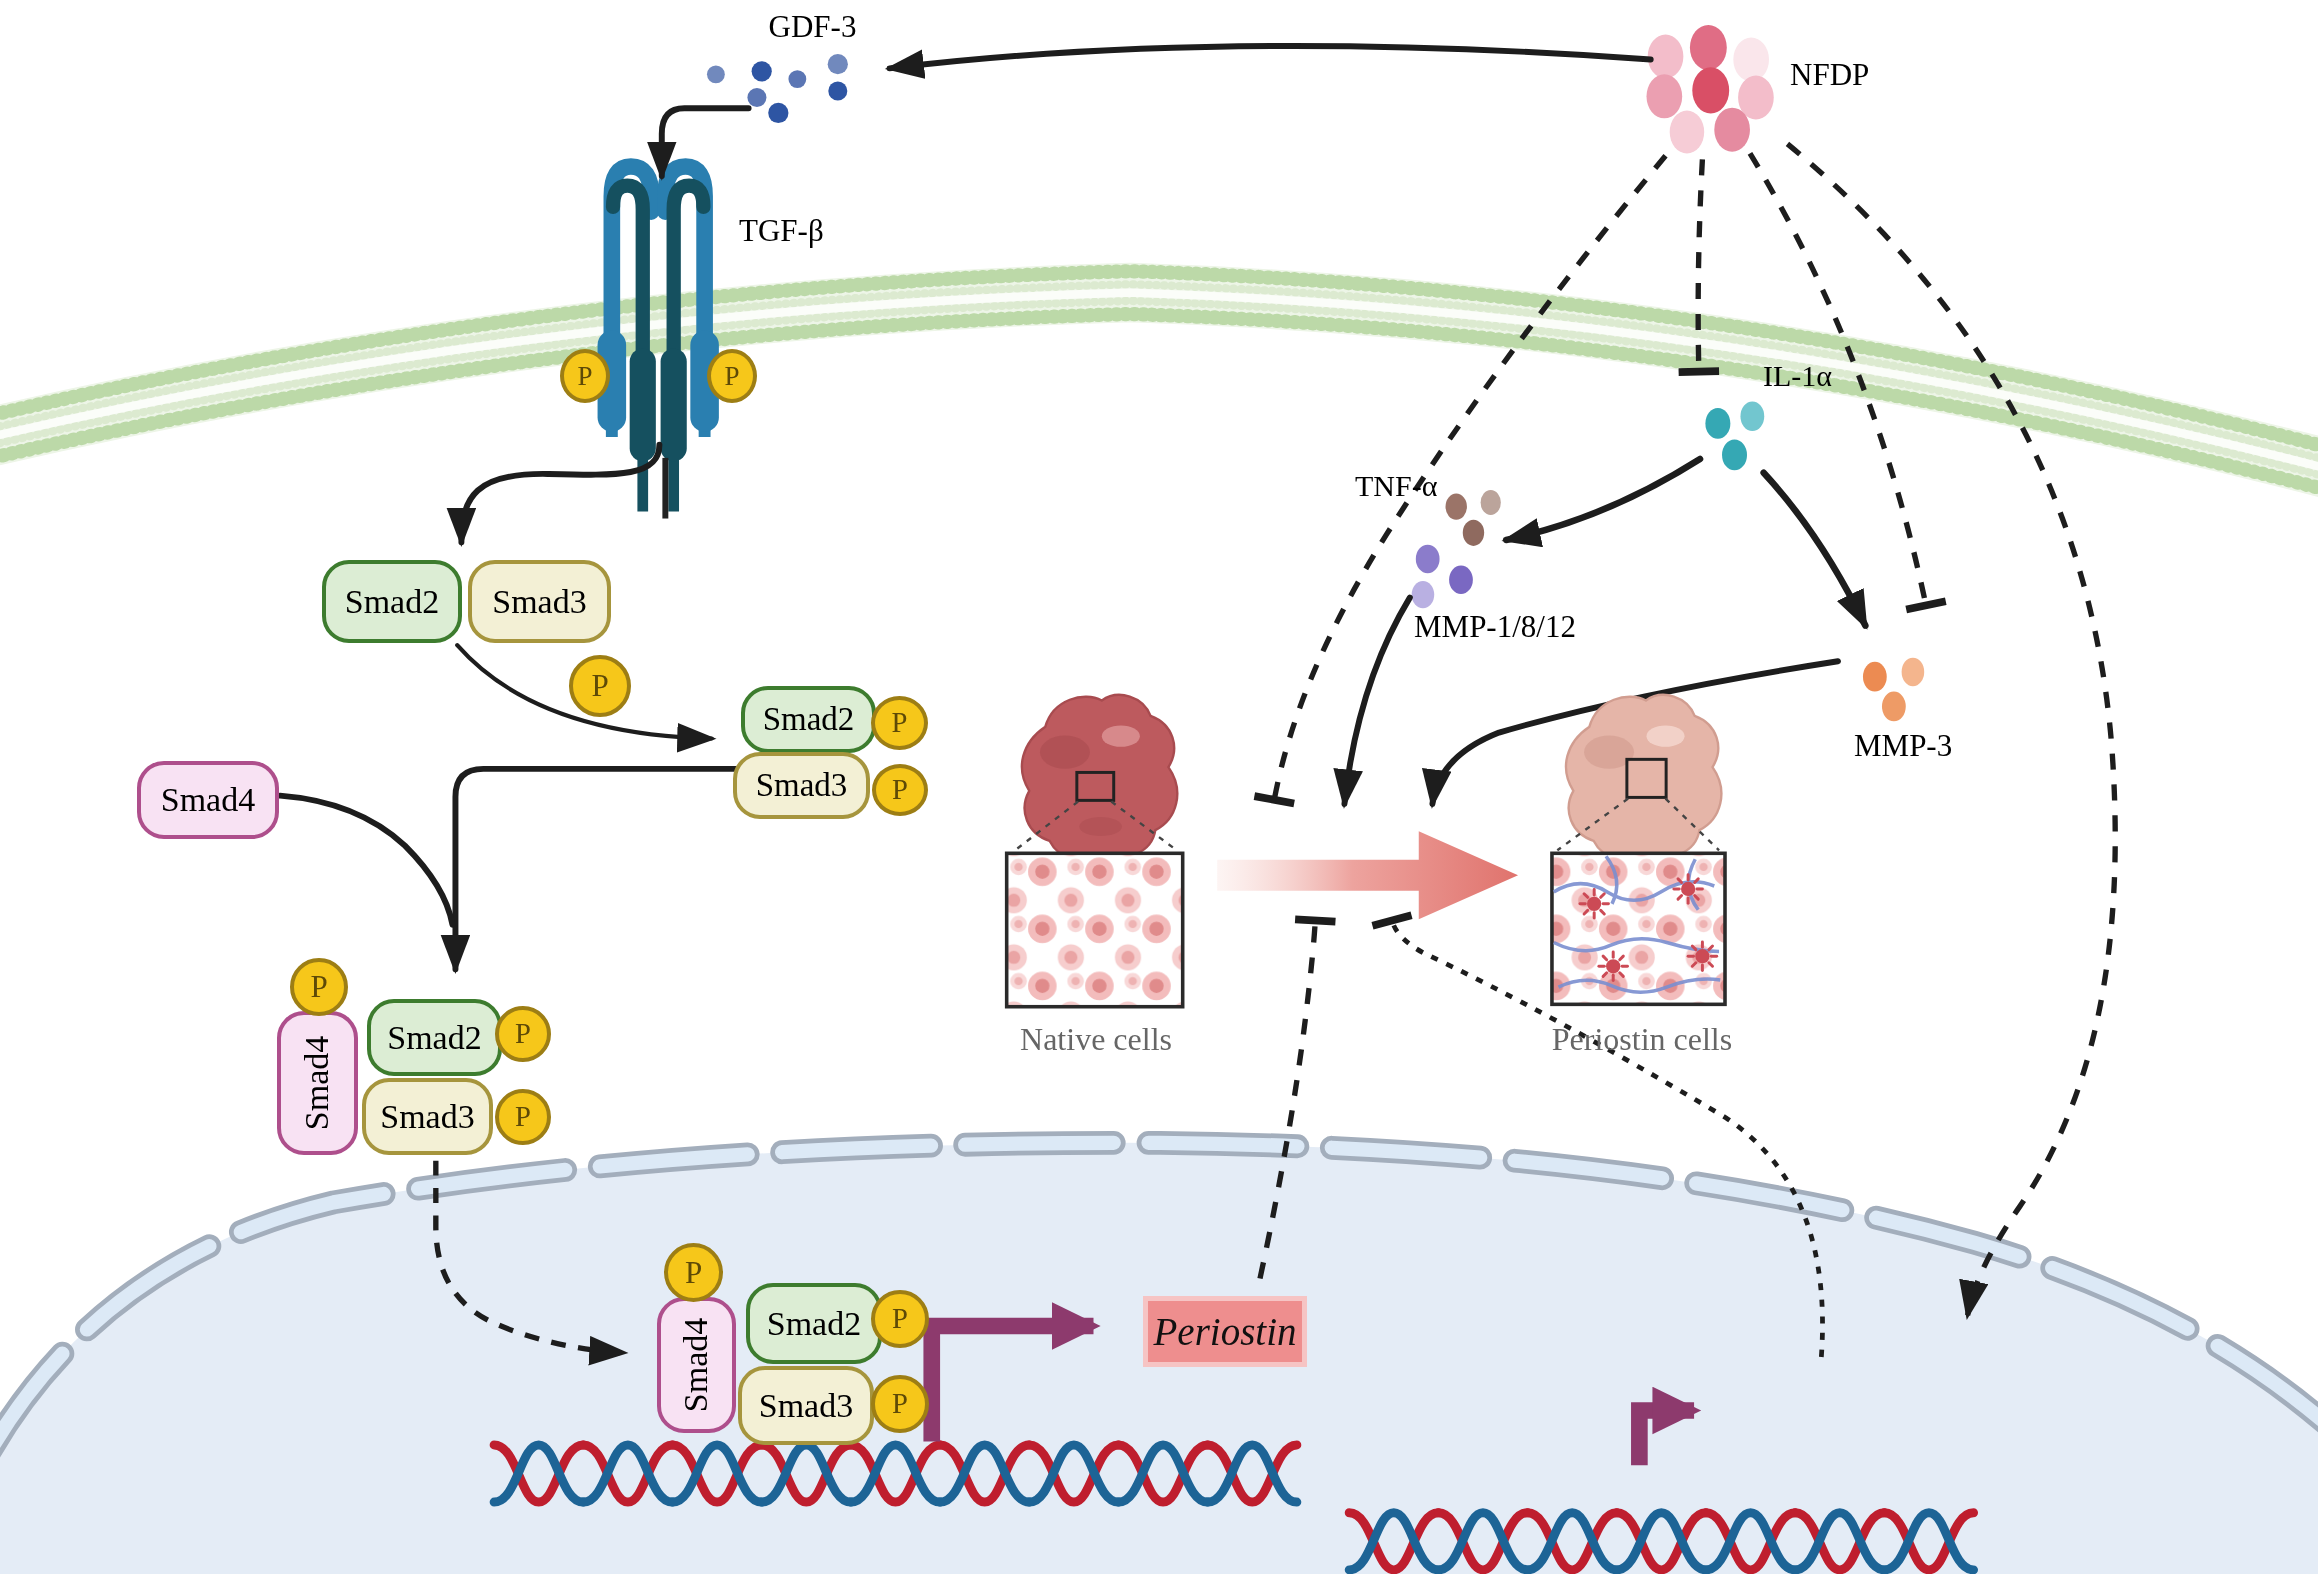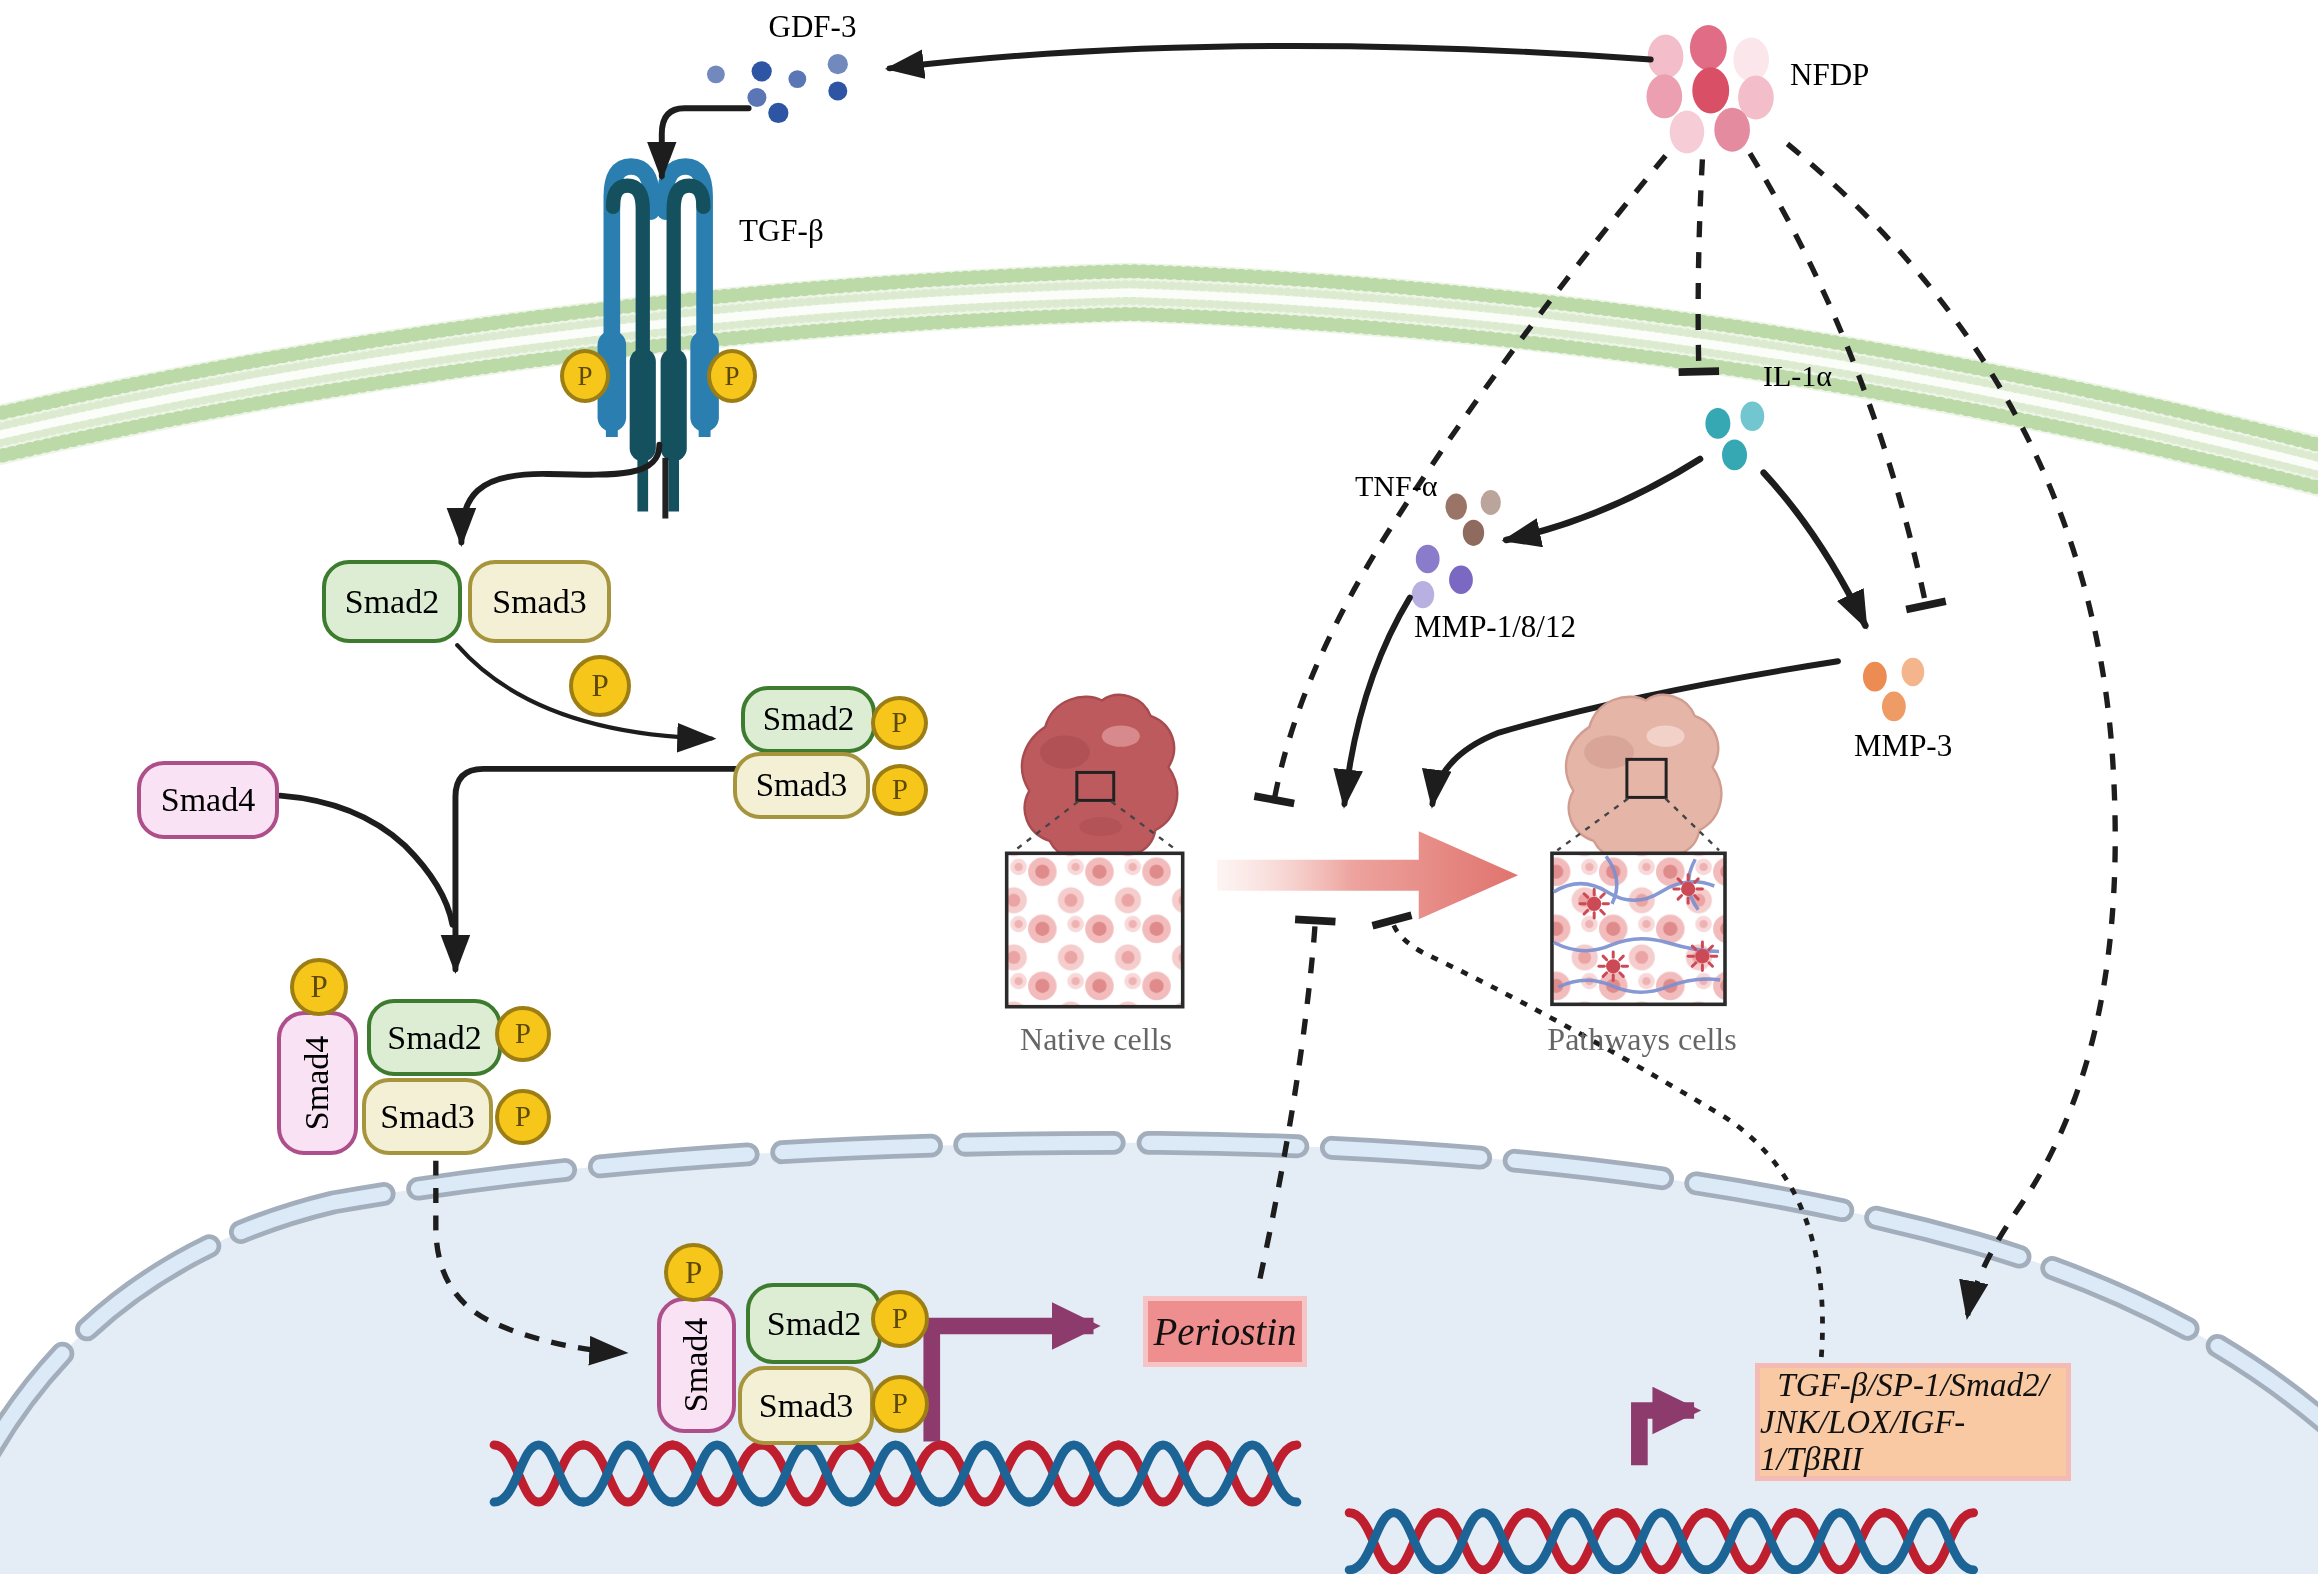--- a/index.html
+++ b/index.html
@@ -240,21 +240,21 @@
 
 <div class="lbl center" style="left:738px;top:10.7px;width:149px;font-size:31px;">GDF-3</div>
 <div class="lbl" style="left:739px;top:215px;font-size:31px;">TGF-β</div>
 <div class="lbl" style="left:1790px;top:59px;font-size:31px;">NFDP</div>
 <div class="lbl" style="left:1763px;top:360px;font-size:30px;">IL-1α</div>
 <div class="lbl" style="left:1355px;top:440px;font-size:30px;margin-top:30px;">TNF-α</div>
 <div class="lbl" style="left:1414px;top:611px;font-size:31px;">MMP-1/8/12</div>
 <div class="lbl" style="left:1854px;top:730px;font-size:31px;">MMP-3</div>
 
 <div class="lbl celllbl center" style="left:995px;top:1023px;width:202px;">Native cells</div>
-<div class="lbl celllbl center" style="left:1511px;top:1023px;width:262px;">Pathways cells</div>
+<div class="lbl celllbl center" style="left:1511px;top:1023px;width:262px;">Periostin cells</div>
 
 <div class="pill smad2" style="left:314px;top:560px;width:140px;height:83px;">Smad2</div>
 <div class="pill smad3" style="left:468px;top:560px;width:143px;height:83px;">Smad3</div>
 <div class="pbadge" style="left:569px;top:655px;width:62px;height:62px;">P</div>
 
 <div class="pill smad2" style="left:733px;top:686px;width:135px;height:67px;font-size:33px;">Smad2</div>
 <div class="pbadge" style="left:871px;top:696px;width:57px;height:54px;font-size:28.6px;">P</div>
 <div class="pill smad3" style="left:733px;top:752px;width:137px;height:67px;font-size:33px;">Smad3</div>
 <div class="pbadge" style="left:872px;top:764px;width:56px;height:52px;font-size:28.6px;">P</div>
 
@@ -276,19 +276,15 @@
 <div class="pill smad2" style="left:738px;top:1283px;width:136px;height:81px;">Smad2</div>
 <div class="pbadge" style="left:871px;top:1290px;width:58px;height:58px;font-size:28.6px;">P</div>
 <div class="pill smad3" style="left:738px;top:1366px;width:136px;height:79px;">Smad3</div>
 <div class="pbadge" style="left:871px;top:1375px;width:58px;height:58px;font-size:28.6px;">P</div>
 
 <div class="pbadge" style="left:560px;top:349px;width:50px;height:54px;font-size:27px;">P</div>
 <div class="pbadge" style="left:707px;top:349px;width:50px;height:54px;font-size:27px;">P</div>
 
 <div class="periostin" style="left:1143px;top:1296px;width:164px;height:71px;">Periostin</div>
 
-<div class="genebox" style="left:1755px;top:1363px;width:316px;height:118px;">
-  <div>TGF-β/SP-1/Smad2/</div>
-  <div>JNK/LOX/IGF-1/TβRII</div>
+
 </div>
 
-</div>
-
 
 </body></html>

